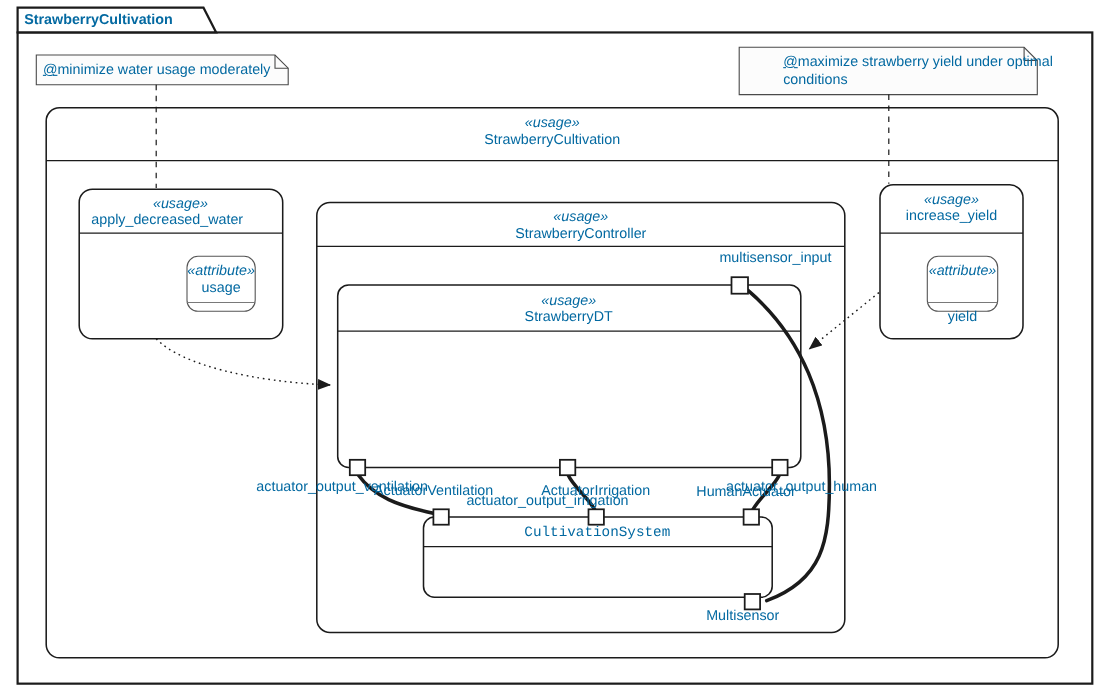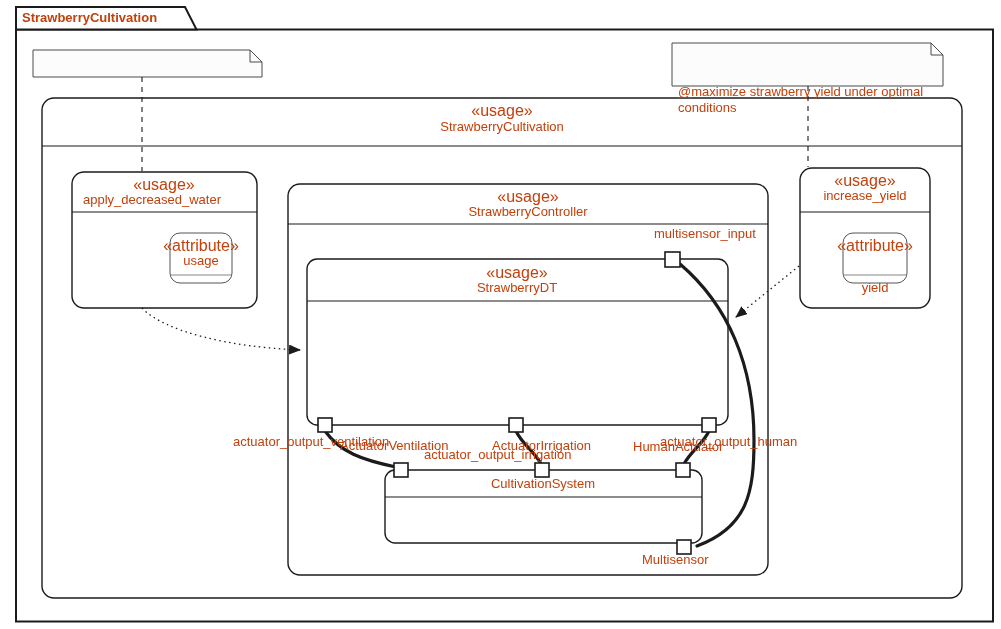--- a/index.html
+++ b/index.html
@@ -1,23 +1,23 @@
 <!DOCTYPE html>
 <html><head>
 <meta charset="utf-8">
 <style>
   html,body{margin:0;padding:0;background:#ffffff;}
   #canvas{
     position:relative;width:1001px;height:629px;background:#ffffff;
-    font-family:"Liberation Sans","DejaVu Sans",sans-serif;color:#c2410c;
+    font-family:"Liberation Sans","DejaVu Sans",sans-serif;color:#0369a1;
     overflow:hidden;
   }
   #shapes{position:absolute;left:0;top:0;z-index:1;}
   .lbl{position:absolute;z-index:2;font-size:13px;line-height:15px;white-space:nowrap;}
-  .stereo{font-size:16px;}
+  .stereo{font-style:italic;font-size:13px;}
   .ctr{transform:translateX(-50%);}
   .bold{font-weight:bold;}
   .note-text{white-space:normal;line-height:16px;}
   .marker{text-decoration:underline;}
 </style>
 </head>
 <body>
 
 <div id="canvas">
 
@@ -73,43 +73,44 @@
     <rect x="509" y="418" width="14" height="14" fill="#ffffff" stroke="#1b1b1b" stroke-width="1.6"></rect>
     <rect x="702" y="418" width="14" height="14" fill="#ffffff" stroke="#1b1b1b" stroke-width="1.6"></rect>
     <rect x="394" y="463" width="14" height="14" fill="#ffffff" stroke="#1b1b1b" stroke-width="1.6"></rect>
     <rect x="535" y="463" width="14" height="14" fill="#ffffff" stroke="#1b1b1b" stroke-width="1.6"></rect>
     <rect x="676" y="463" width="14" height="14" fill="#ffffff" stroke="#1b1b1b" stroke-width="1.6"></rect>
     <rect x="677" y="540" width="14" height="14" fill="#ffffff" stroke="#1b1b1b" stroke-width="1.6"></rect>
   </svg>
 
   <div class="lbl bold" style="left:22px;top:10px;">StrawberryCultivation</div>
 
+  <div class="lbl note-text" style="left:39px;top:55px;width:215px;"><span class="marker">@</span><span>minimize water usage moderately</span></div>
 
-  <div class="lbl note-text" style="left:678px;top:48px;width:258px;margin-top:36px;"><span class="marker">@</span><span>maximize strawberry yield under optimal conditions</span></div>
+  <div class="lbl note-text" style="left:712px;top:48px;width:258px;"><span class="marker">@</span><span>maximize strawberry yield under optimal conditions</span></div>
 
   <div class="lbl stereo ctr" style="left:502px;top:103px;">«usage»</div>
   <div class="lbl ctr" style="left:502px;top:119px;">StrawberryCultivation</div>
 
   <div class="lbl stereo ctr" style="left:164px;top:177px;">«usage»</div>
   <div class="lbl ctr" style="left:152px;top:192px;">apply_decreased_water</div>
   <div class="lbl stereo ctr" style="left:201px;top:238px;">«attribute»</div>
   <div class="lbl ctr" style="left:201px;top:253px;">usage</div>
 
   <div class="lbl stereo ctr" style="left:865px;top:173px;">«usage»</div>
   <div class="lbl ctr" style="left:865px;top:188px;">increase_yield</div>
   <div class="lbl stereo ctr" style="left:875px;top:238px;">«attribute»</div>
   <div class="lbl ctr" style="left:875px;top:253px;margin-top:27px;">yield</div>
 
   <div class="lbl stereo ctr" style="left:528px;top:189px;">«usage»</div>
   <div class="lbl ctr" style="left:528px;top:204px;">StrawberryController</div>
 
   <div class="lbl stereo ctr" style="left:517px;top:265px;">«usage»</div>
   <div class="lbl ctr" style="left:517px;top:280px;text-align:right;">StrawberryDT</div>
 
-  <div class="lbl ctr" style="left:543px;top:476px;">CultivationSystem</div>
+  <div class="lbl ctr" style="left:543px;top:476px;font-family:Liberation Mono, monospace;">CultivationSystem</div>
 
   <div class="lbl" style="left:654px;top:226px;">multisensor_input</div>
   <div class="lbl" style="left:233px;top:434px;">actuator_output_ventilation</div>
   <div class="lbl" style="left:340px;top:438px;">ActuatorVentilation</div>
   <div class="lbl" style="left:424px;top:434px;margin-top:13px;">actuator_output_irrigation</div>
   <div class="lbl" style="left:492px;top:438px;">ActuatorIrrigation</div>
   <div class="lbl" style="left:660px;top:434px;">actuator_output_human</div>
   <div class="lbl" style="left:633px;top:439px;">HumanActuator</div>
   <div class="lbl" style="left:642px;top:552px;">Multisensor</div>
 

